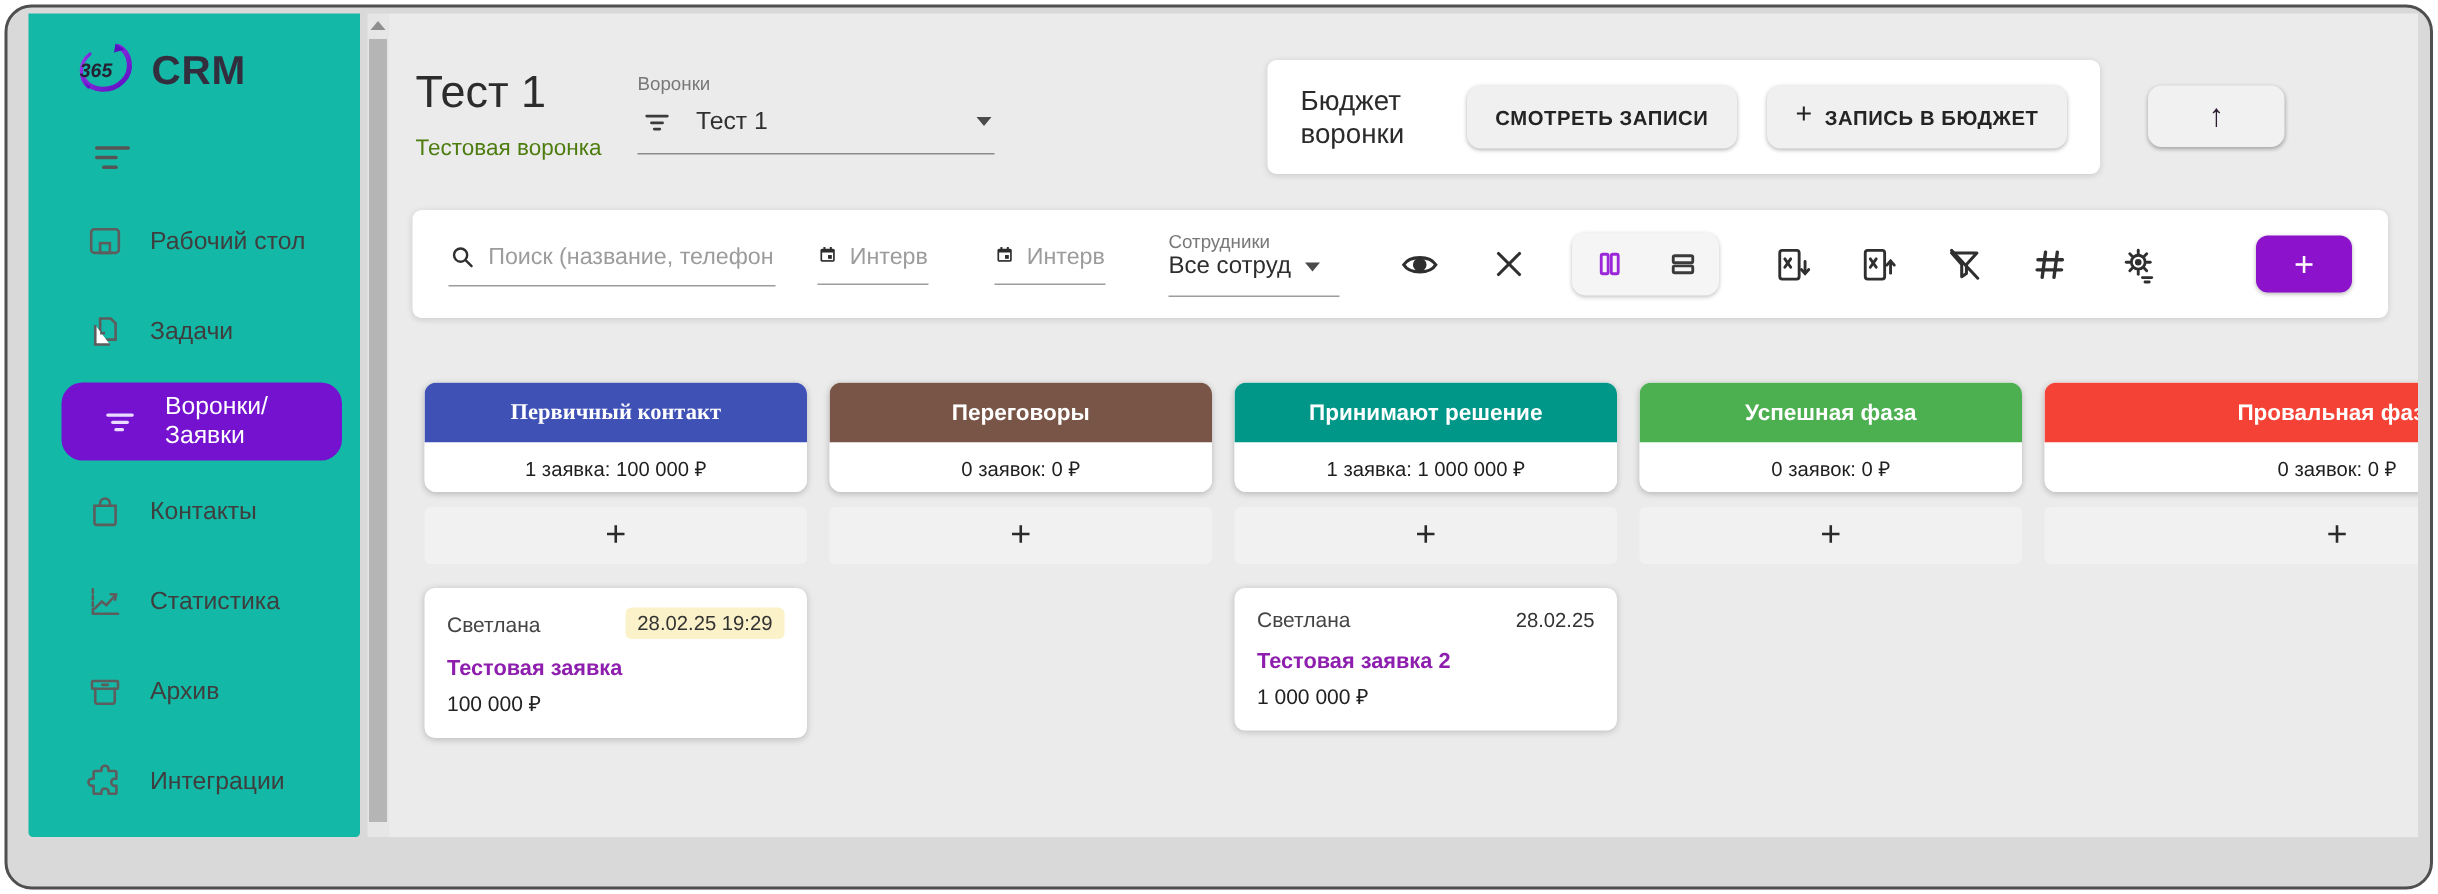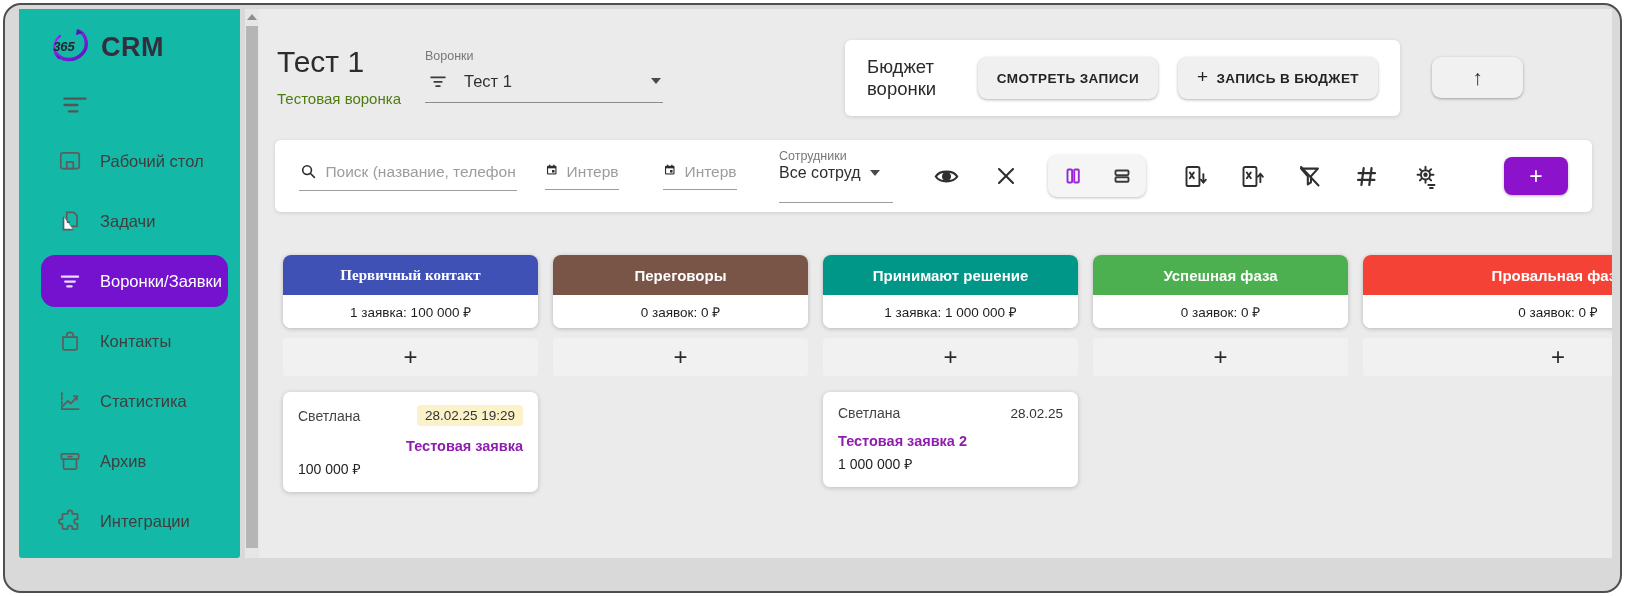--- a/index.html
+++ b/index.html
@@ -14,21 +14,21 @@
   .sidebar { position:absolute; left:14px; top:4px; width:221px; height:549px;
     background:#14b8a6; border-radius:0 0 3px 3px; }
   .logo { position:absolute; left:30px; top:18px; display:flex; align-items:center; gap:8px; }
   .logo-crm { font-size:27px; font-weight:700; color:#332e3e; letter-spacing:.5px; }
   .collapse-btn { position:absolute; left:42px; top:82px; width:28px; height:28px;
     color:#555; cursor:pointer; }
   .nav { position:absolute; left:0; top:122px; width:100%; }
   .nav-item { height:60px; display:flex; align-items:center; gap:17px;
     padding-left:38px; color:#3e3e3e; font-size:16.5px; cursor:pointer; }
   .nav-item .ic { width:26px; height:26px; color:#5d5d5d; flex:0 0 auto; }
-  .nav-item.active { height:52px; margin:4px 12px 4px 22px; padding-left:16px;
+  .nav-item.active { height:52px; margin:4px 12px 4px 22px; padding-left:26px;
     border-radius:14px; color:#fff; }
   .nav-item.active .ic { color:#e9dcff; }
 
   
   .vscroll { position:absolute; left:240px; top:4px; width:14px; height:549px; background:#e6e6e6; }
   .vscroll .arr { position:absolute; top:5px; left:2px; width:0; height:0;
     border-left:5px solid transparent; border-right:5px solid transparent;
     border-bottom:6px solid #8f8f8f; }
   .vscroll .thumb { position:absolute; top:17px; left:1px; width:12px; height:522px; background:#b5b5b5; }
 
@@ -67,21 +67,21 @@
     display:flex; align-items:center; padding:0 24px; }
   .underfield { display:flex; align-items:center; gap:8px; border-bottom:1px solid #9c9c9c; padding-bottom:7px; }
   .underfield input { border:none; outline:none; font-family:inherit; font-size:15.5px;
     color:#333; width:100%; background:transparent; }
   .underfield input::placeholder { color:#9c9c9c; }
   .search-box { width:218px; }
   .date-box { width:74px; margin-left:28px; }
   .date-box.second { margin-left:44px; }
   .employees { margin-left:42px; width:114px; cursor:pointer; }
   .employees .lbl { font-size:12.5px; color:#787878; margin-bottom:1px; }
-  .employees .row { display:flex; align-items:center; gap:9px; border-bottom:1px solid #9c9c9c; padding-bottom:20px; }
+  .employees .row { display:flex; align-items:center; gap:9px; border-bottom:1px solid #9c9c9c; padding-bottom:10px; }
   .employees .val { font-size:16px; color:#2e2e2e; white-space:nowrap; }
   .tool-ic { width:27px; height:27px; color:#2f2f2f; cursor:pointer; flex:0 0 auto; }
   .toggle-group { margin-left:30px; width:98px; height:42px; background:#f5f5f5; border-radius:9px;
     box-shadow:0 1px 3px rgba(0,0,0,.25); display:flex; }
   .toggle-seg { flex:1; display:flex; align-items:center; justify-content:center; cursor:pointer; }
   .toggle-seg .ic { width:24px; height:24px; }
   .add-deal-btn { margin-left:auto; width:64px; height:38px; border:none; border-radius:8px;
     color:#fff; font-size:23px; font-weight:400; cursor:pointer; line-height:1;
     box-shadow:0 1px 3px rgba(0,0,0,.3); }
 
@@ -391,21 +391,21 @@
           <div class="col-count">1 заявка: 100 000 ₽</div>
         </div>
         <div class="col-add">
           <span>+</span>
         </div>
         <div class="deal-card">
           <div class="deal-top">
             <span class="deal-manager">Светлана</span>
             <span class="deal-date hl" style="background: rgb(251, 242, 201);">28.02.25 19:29</span>
           </div>
-          <div class="deal-title" style="color: rgb(142, 31, 174); text-align: right;">Тестовая заявка</div>
+          <div class="deal-title" style="color: rgb(142, 31, 174);">Тестовая заявка</div>
           <div class="deal-amount">100 000 ₽</div>
         </div>
       </div>
 
       <div class="col">
         <div class="col-head-card">
           <div class="col-title" style="background: rgb(121, 85, 72);">Переговоры</div>
           <div class="col-count">0 заявок: 0 ₽</div>
         </div>
         <div class="col-add">

